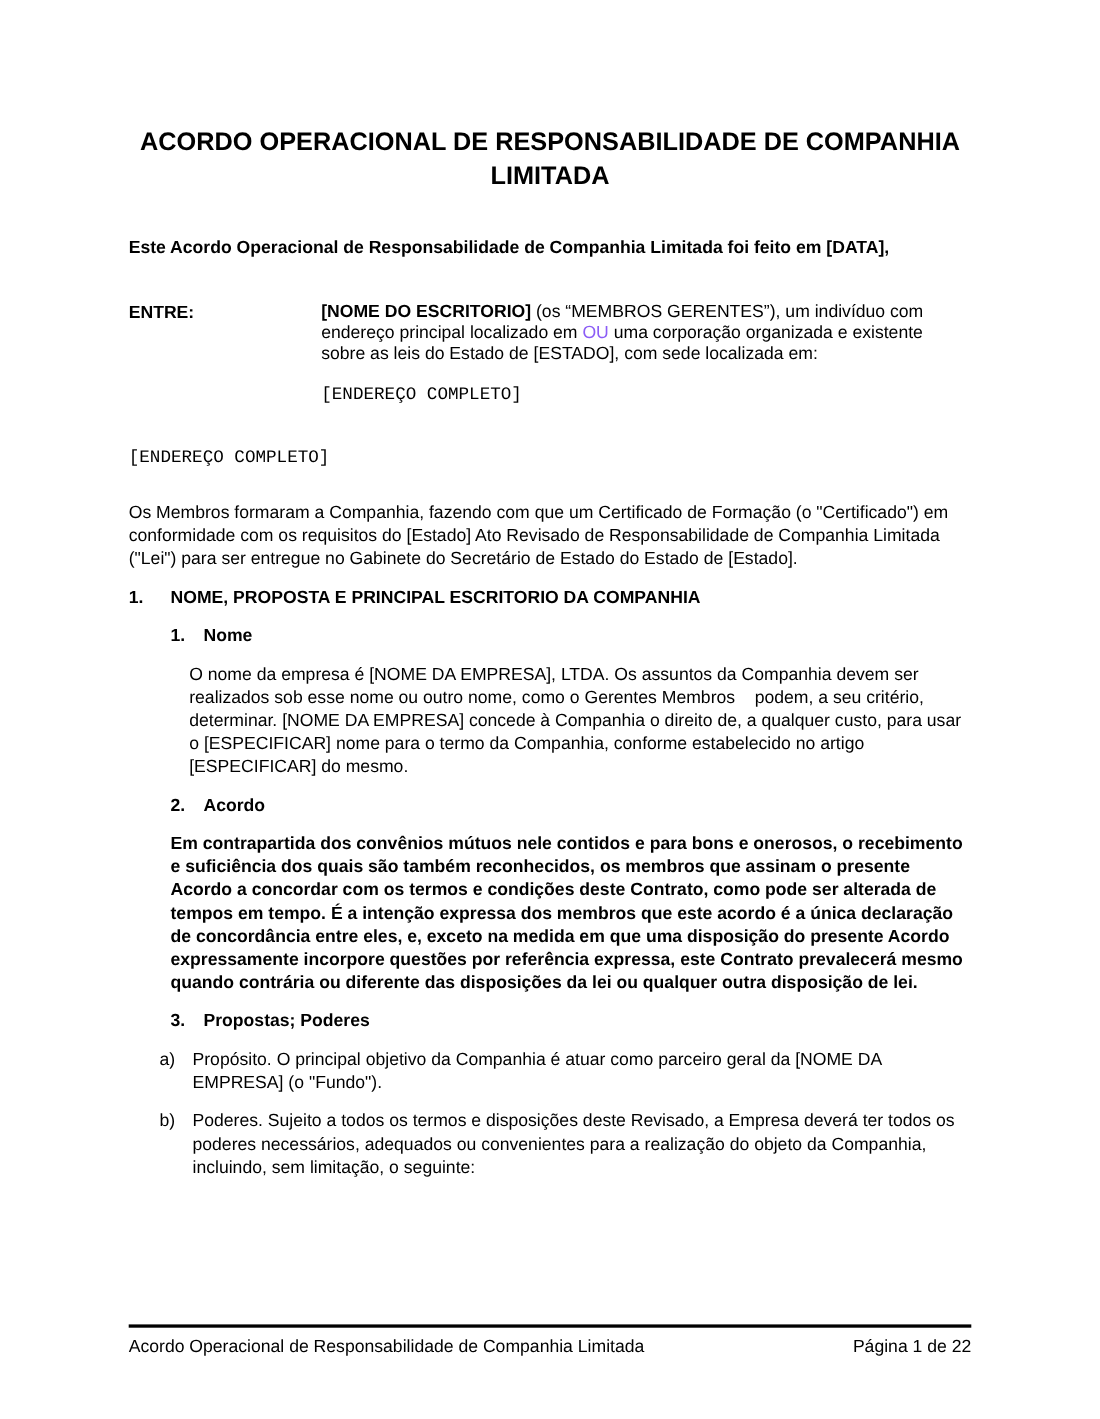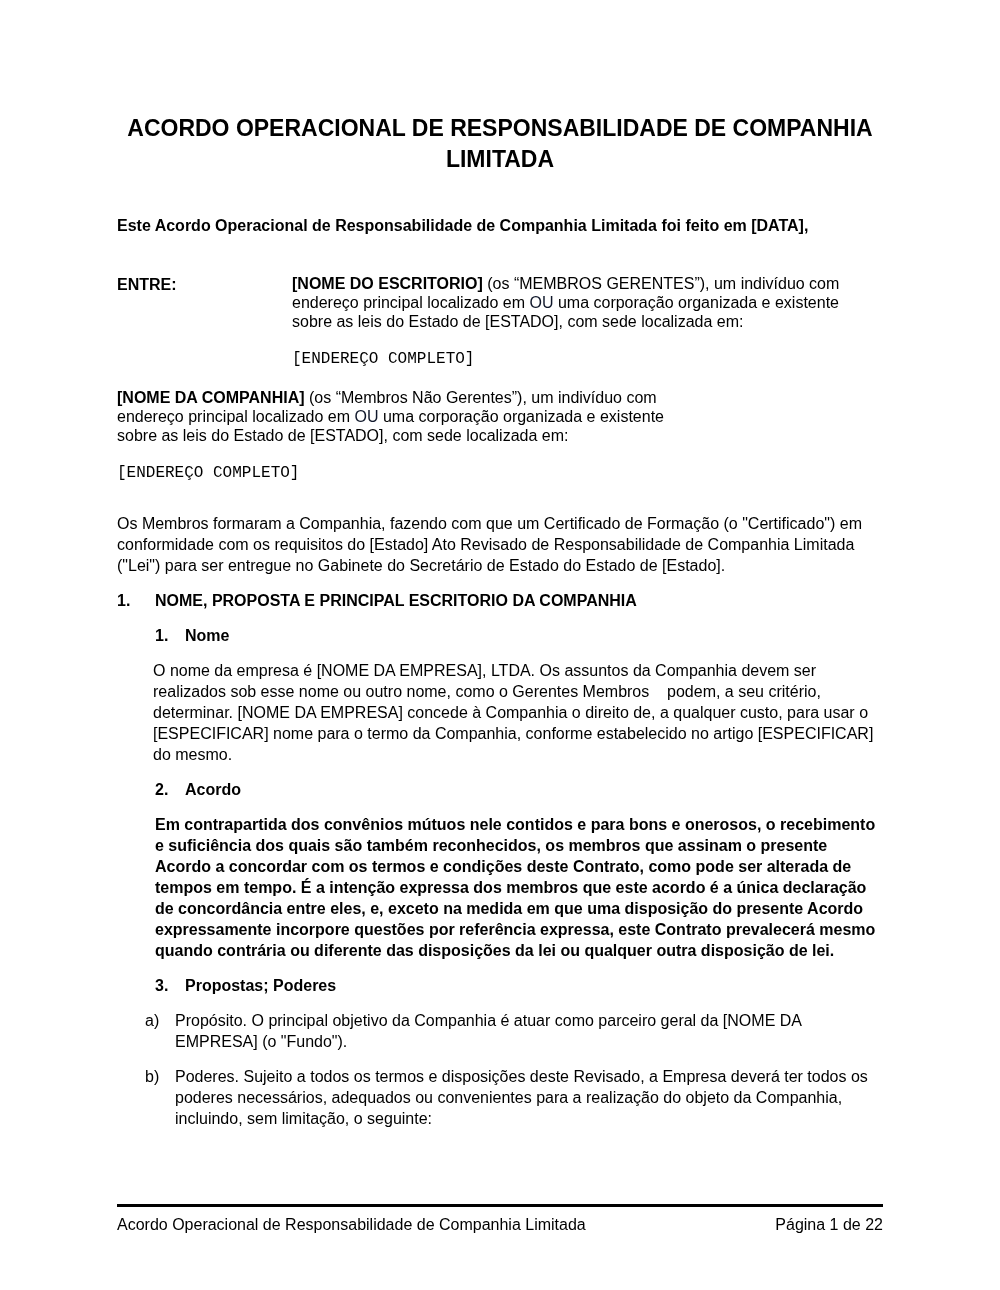--- a/index.html
+++ b/index.html
@@ -29,36 +29,36 @@
   }
   .intro { margin: 0 0 38px 0; font-weight: bold; }
   .parties { margin: 0 0 30px 0; }
   .party { display: flex; margin: 0 0 19px 0; }
   .party:last-child { margin-bottom: 0; }
   .party-label { width: 175px; flex: none; font-weight: bold; }
   .party-body { width: 591px; line-height: 19px; }
   .party-text { margin: 0; }
   .party-address { margin: 19px 0 0 0; font-family: Liberation Mono, monospace; }
   .b { font-weight: bold; }
-  .muted { color: #0f172a; text-align: center; }
+  .muted { color: #8b5cf6; text-align: center; }
   .para { margin: 0 0 14px 0; }
   .sec-h {
     display: flex;
     font-weight: bold;
     margin: 14px 0 14px 0;
   }
   .sec-h .num { width: 38px; flex: none; }
   .sub-h {
     display: flex;
     font-weight: bold;
     margin: 0 0 14px 38px;
   }
   .sub-h .num { width: 30px; flex: none; }
   .sub-body { margin: 0 0 14px 0; }
-  .ind60 { margin-left: 36px; }
+  .ind60 { margin-left: 55px; }
   .ind38 { margin-left: 38px; font-weight: bold; }
   .item { display: flex; margin: 0 0 14px 28px; }
   .item .marker { width: 30px; flex: none; }
   .footer {
     position: absolute;
     left: 117px;
     right: 117px;
     top: 1204px;
   }
   .footer-rule { height: 3px; background: #000000; margin: 0 0 7px 0; }
@@ -78,21 +78,20 @@
     <div class="party">
       <div class="party-label">ENTRE:</div>
       <div class="party-body">
         <p class="party-text"><span class="b">[NOME DO ESCRITORIO]</span><span> (os “MEMBROS GERENTES”), um indivíduo com endereço principal localizado em </span><span class="muted">OU</span><span> uma corporação organizada e existente sobre as leis do Estado de [ESTADO], com sede localizada em:</span></p>
         <p class="party-address">[ENDEREÇO COMPLETO]</p>
       </div>
     </div>
 
     <div class="party">
       <div class="party-body">
-        <p class="party-text"><span class="b">[NOME DA COMPANHIA]</span><span> (os “Membros Não Gerentes”), um indivíduo com endereço principal localizado em </span><span class="muted">OU</span><span> uma corporação organizada e existente sobre as leis do Estado de [ESTADO], com sede localizada em:</span></p>
         <p class="party-address">[ENDEREÇO COMPLETO]</p>
       </div>
     </div>
 
   </div>
 
   <p class="para">Os Membros formaram a Companhia, fazendo com que um Certificado de Formação (o "Certificado") em conformidade com os requisitos do [Estado] Ato Revisado de Responsabilidade de Companhia Limitada ("Lei") para ser entregue no Gabinete do Secretário de Estado do Estado de [Estado].</p>
 
   <div class="sec-h">
     <span class="num">1.</span>

